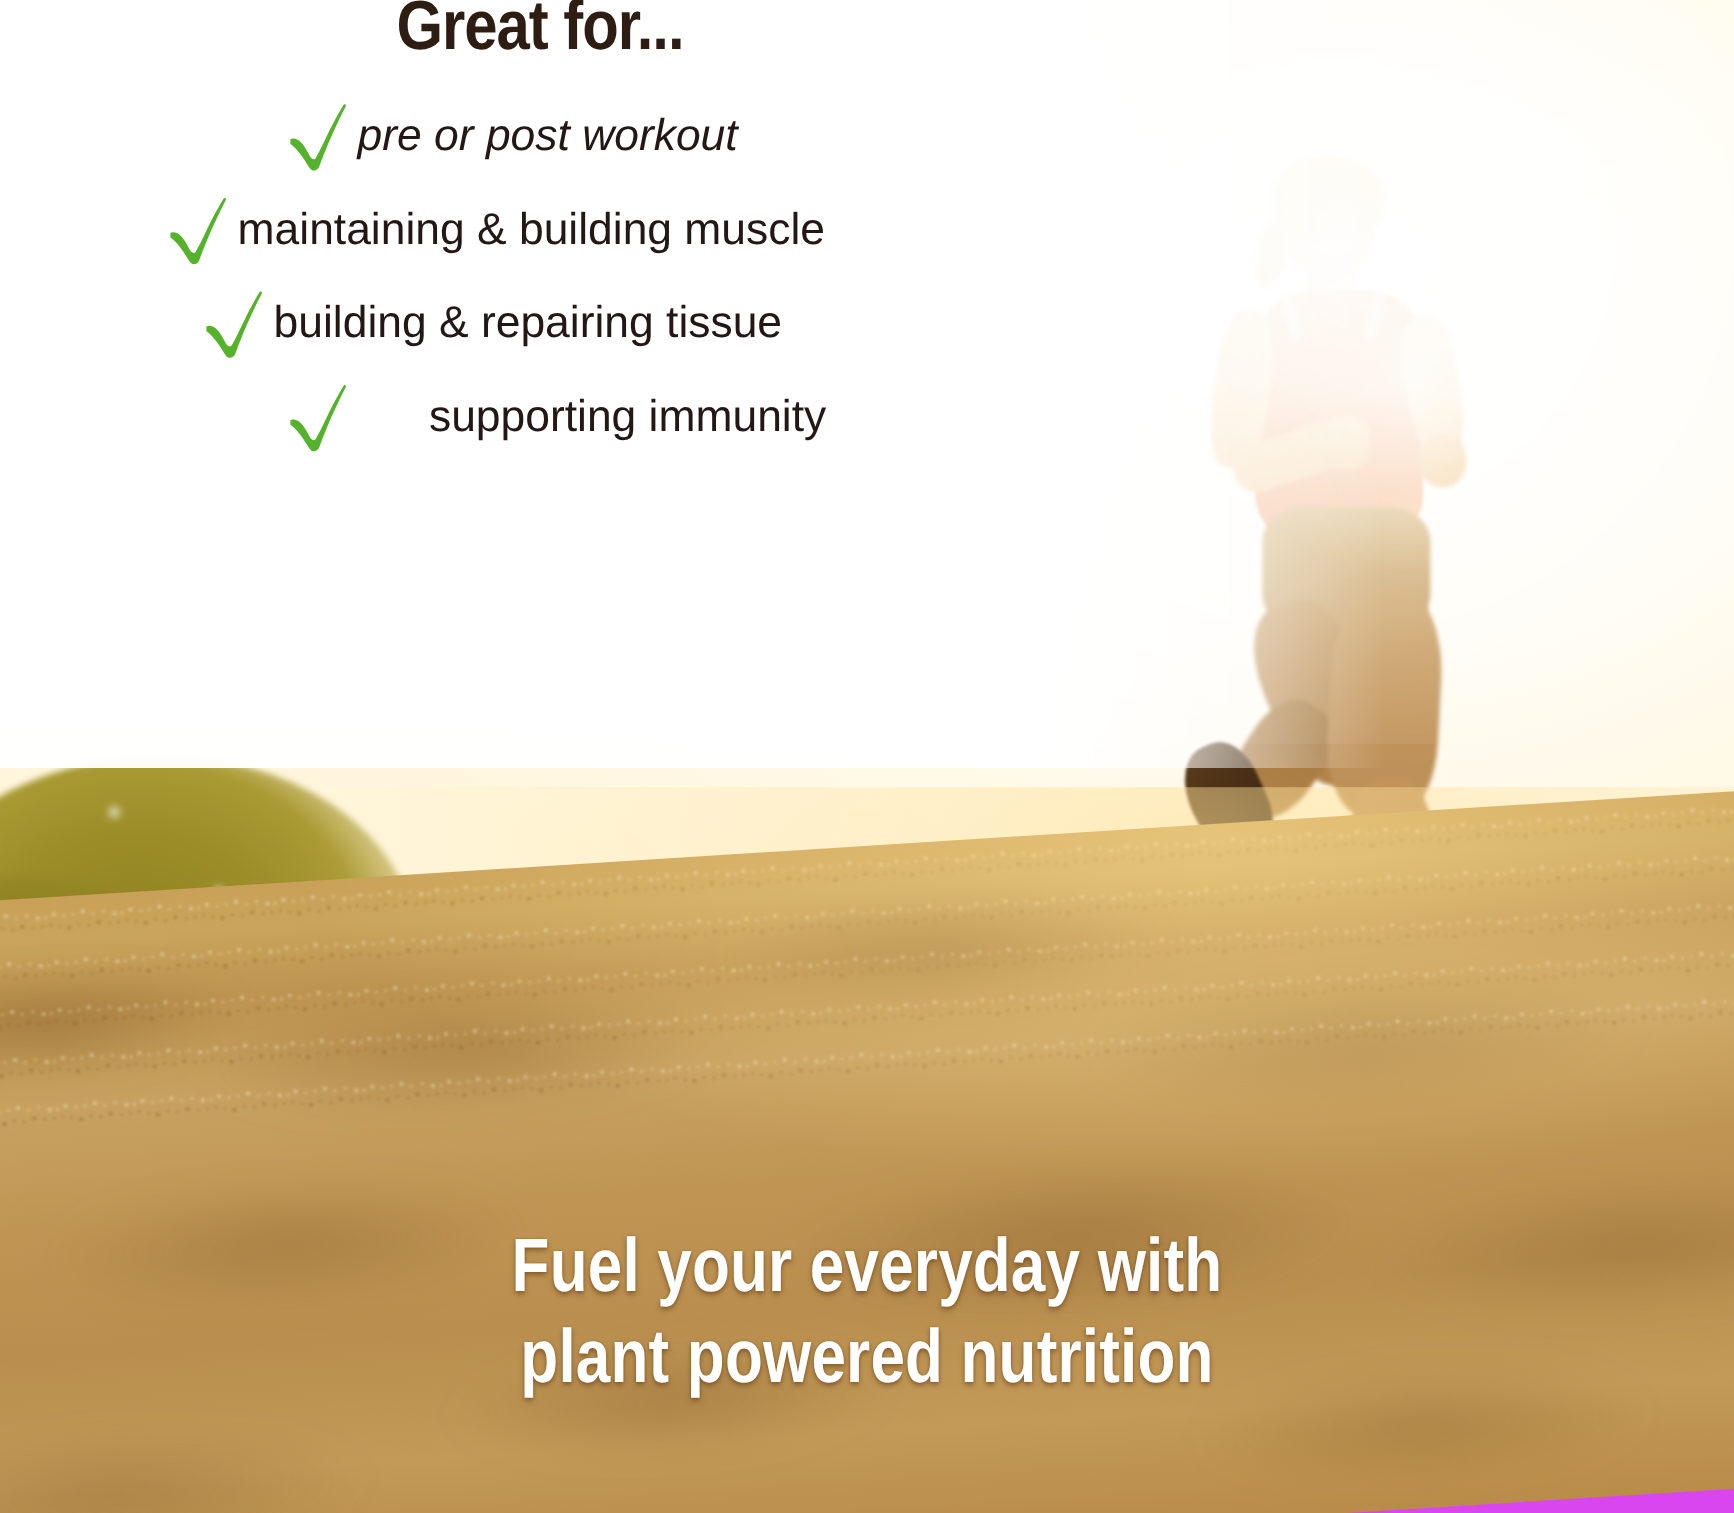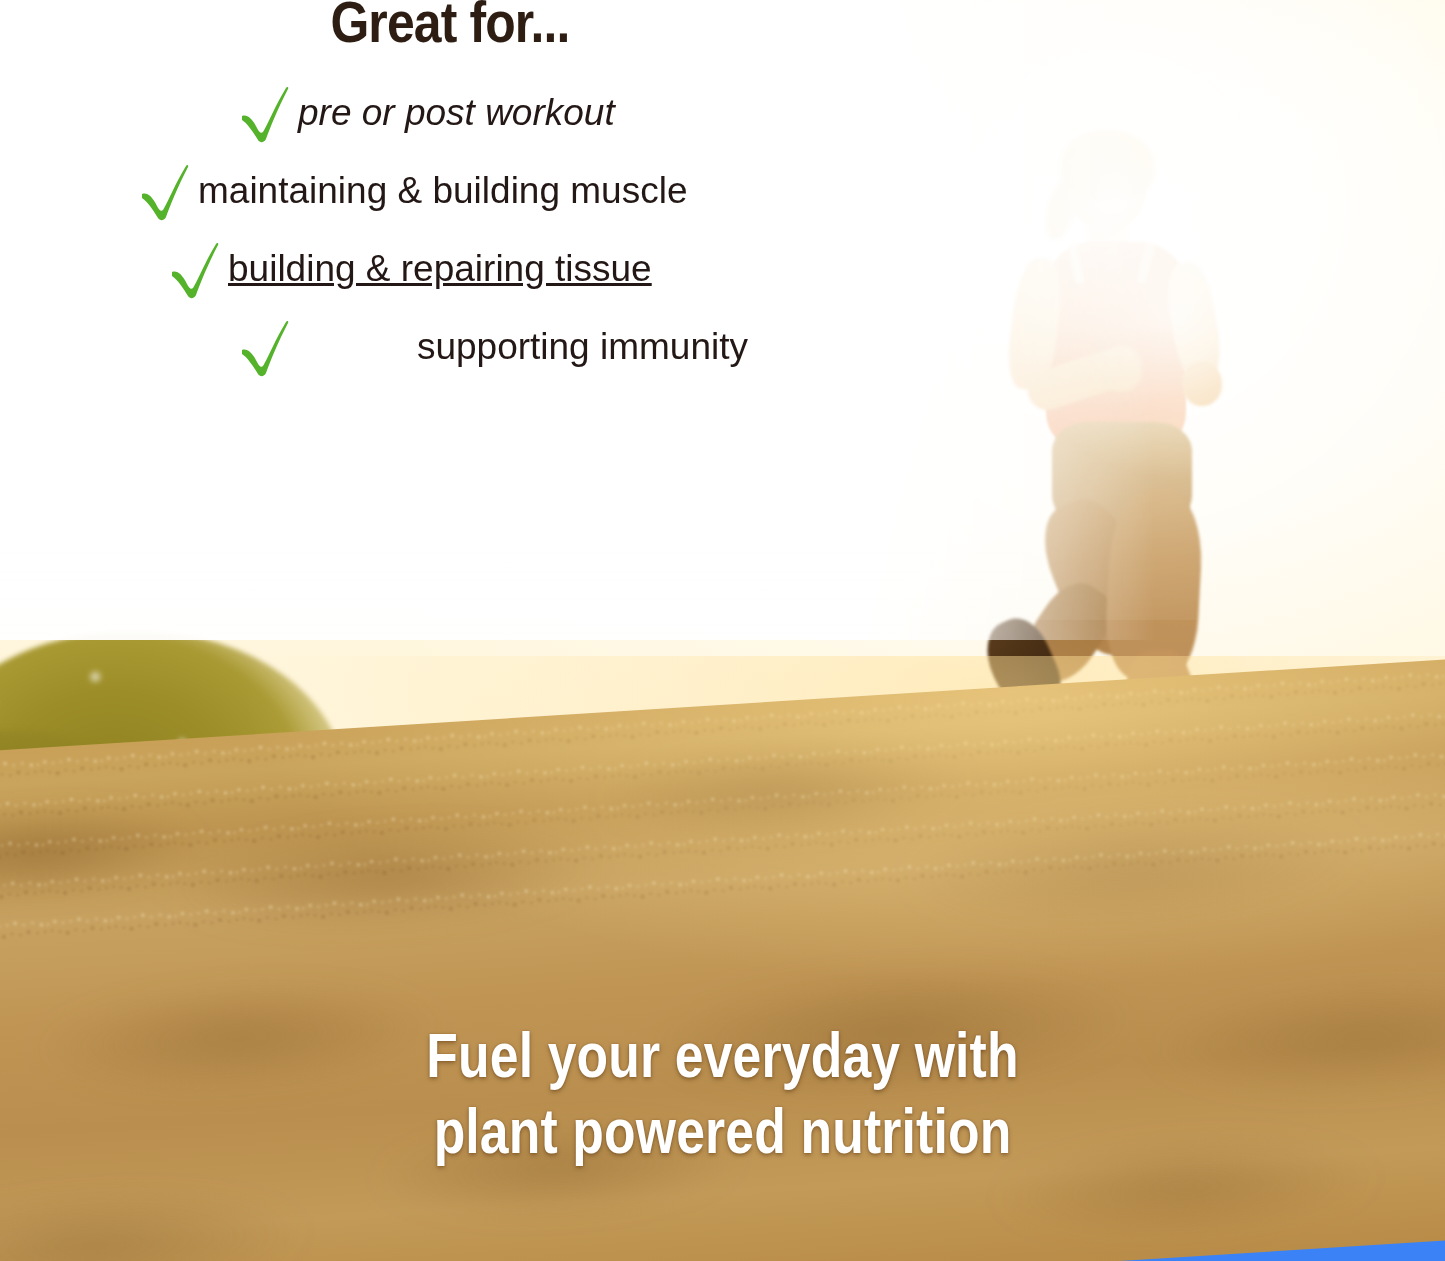--- a/index.html
+++ b/index.html
@@ -2,21 +2,21 @@
 <html><head>
 <meta charset="utf-8">
 <style>
   html,body{margin:0;padding:0;background:#fff;}
   *{box-sizing:border-box;}
 
   #stage{
     position:relative;
     width:1445px;height:1261px;
     overflow:hidden;
-    background:#3b82f6;
+    background:#d946ef;
     font-family:"Liberation Sans", sans-serif;
     padding-left:34px;
   }
 
   
   .photo{position:absolute;inset:0;overflow:hidden;}
 
   
   .sky{
     position:absolute;left:0;top:0;width:100%;height:72%;
@@ -244,22 +244,22 @@
   .benefit .tick{
     flex:0 0 auto;width:52px;height:62px;position:relative;margin-right:8px;
   }
   .benefit .tick svg{display:block;width:100%;height:100%;}
   .benefit .btext{
     font-size:37px;color:#231815;white-space:nowrap;
     font-family:"Liberation Sans", sans-serif;
   }
   .b0 .btext{width:440px;text-align:left;}
   .b1 .btext{width:650px;text-align:left;}
-  .b2 .btext{width:580px;text-align:left;text-decoration:underline;}
-  .b3 .btext{width:450px;text-align:right;}
+  .b2 .btext{width:580px;text-align:left;}
+  .b3 .btext{width:450px;text-align:center;}
 
   .b0{padding-right:162px;font-style:italic;}
   .b1{padding-right:52px;}
   .b2{padding-right:92px;}
   .b3{padding-right:152px;}
 
   
   .tagline{
     position:absolute;left:0;right:0;bottom:92px;
     text-align:center;

